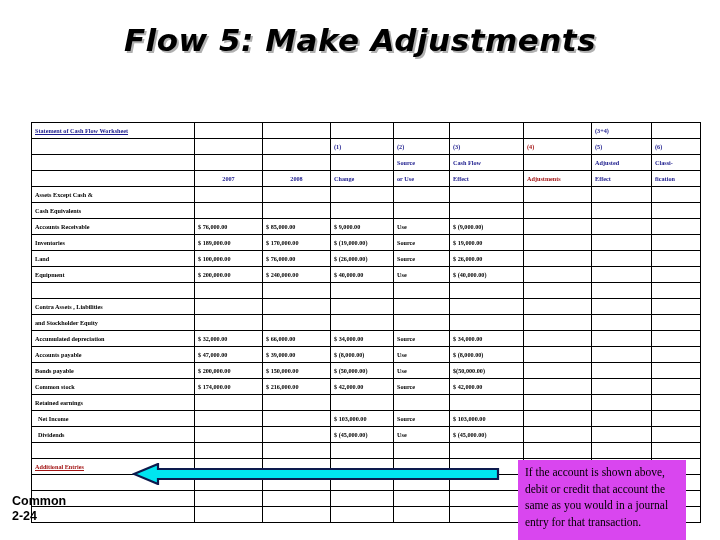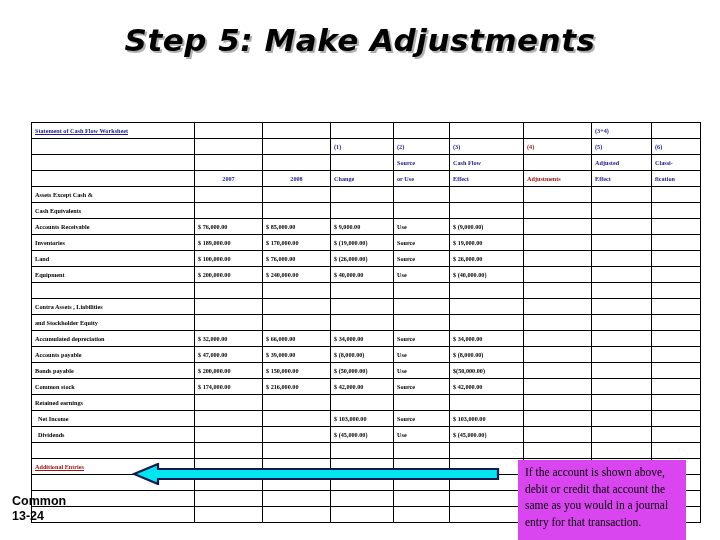--- a/index.html
+++ b/index.html
@@ -102,21 +102,21 @@
     font-weight: bold;
     color: #000000;
     line-height: 15px;
   }
 </style>
 </head>
 <body>
 
 <div id="slide">
 
-  <div id="title">Step 5: Make Adjustments</div>
+  <div id="title">Flow 5: Make Adjustments</div>
 
   <table id="worksheet">
     <colgroup>
       <col class="c-label">
         <col class="c-y1">
         <col class="c-y2">
         <col class="c-chg">
       <col class="c-su">
         <col class="c-cfe">
         <col class="c-adj">
@@ -416,16 +416,16 @@
   </table>
 
   <svg id="arrow" viewBox="0 0 368 22">
     <polygon points="2,11 26,1 26,6 366,6 366,16 26,16 26,21" fill="#00e5f0" stroke="#0d1a4d" stroke-width="2.2" stroke-linejoin="miter"></polygon>
   </svg>
 
   <div id="callout">If the account is shown above, debit or credit that account the same as you would in a journal entry for that transaction.</div>
 
   <div id="chapter">
     <div>Common</div>
-    <div>13-24</div>
+    <div>2-24</div>
   </div>
 
 </div>
 
 </body></html>

